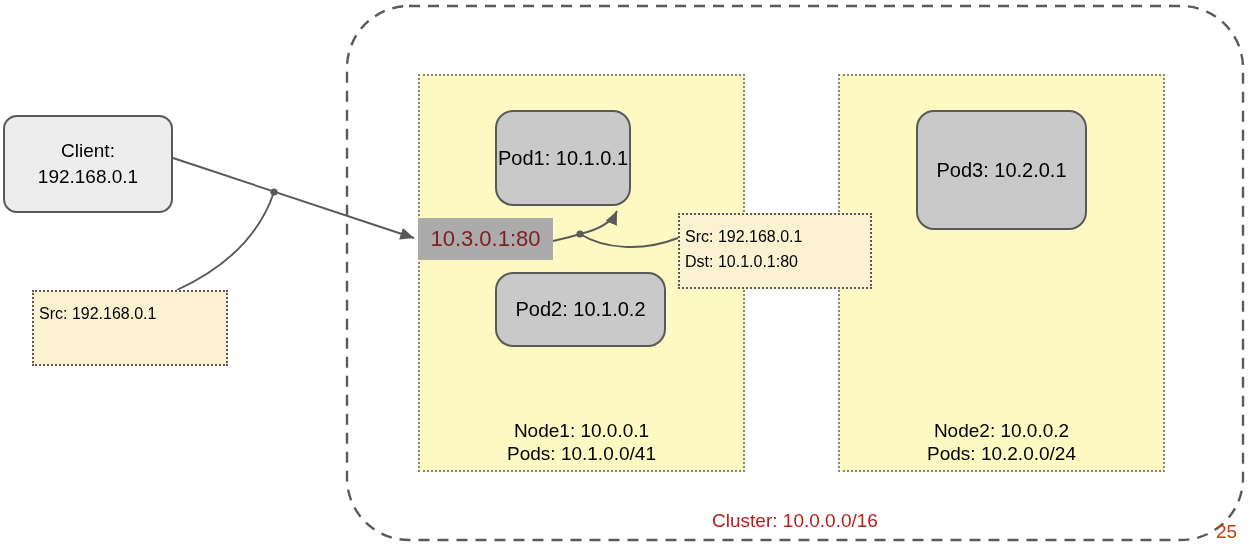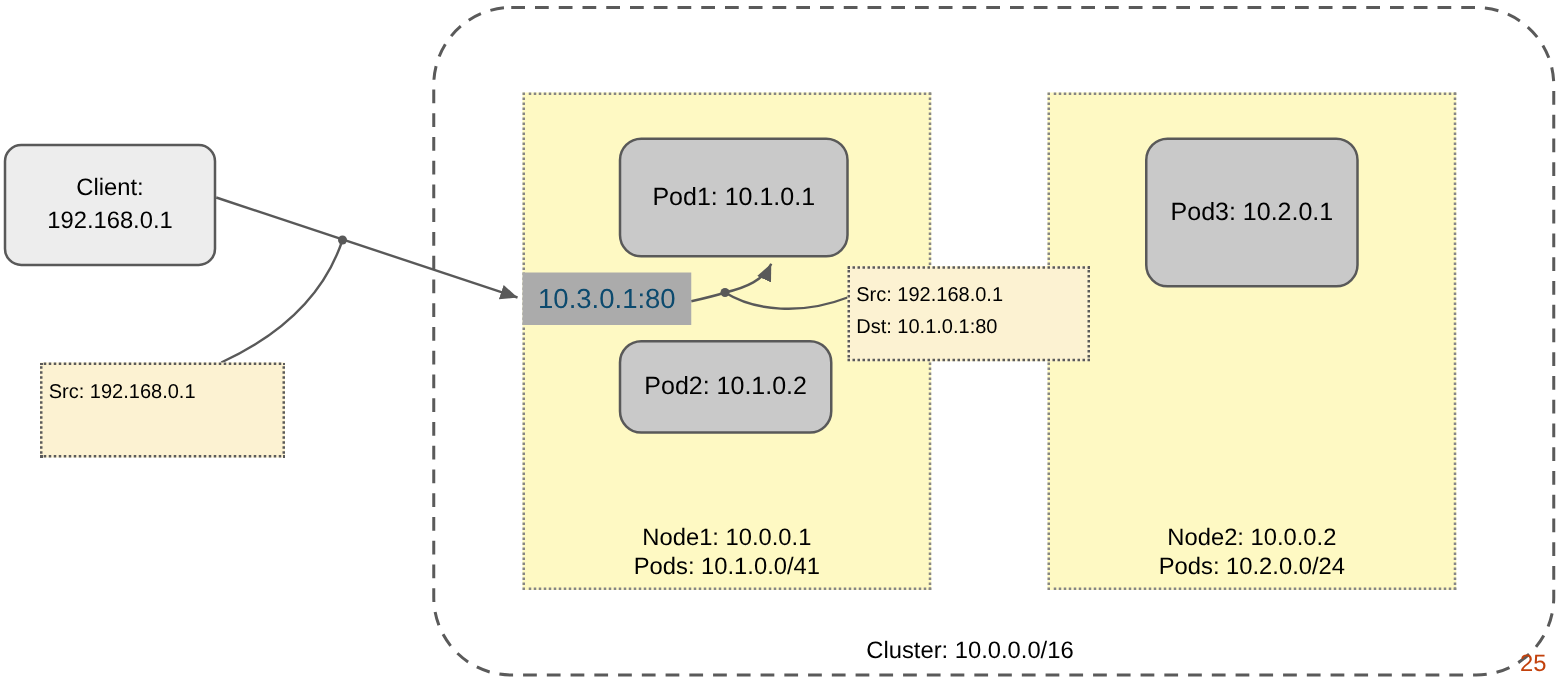--- a/index.html
+++ b/index.html
@@ -50,36 +50,36 @@
     font-size: 19px;
     line-height: 1.35;
     color: #000000;
   }
   .service-label {
     background: #ababab;
     display: flex;
     align-items: center;
     justify-content: center;
     font-size: 22px;
-    color: #0c4a6e;
+    color: #7f1d1d;
   }
   .note-box {
     background: #fcf2d2;
     border: 2px dotted #5a5a5a;
     padding: 10px 12px 8px 5px;
     font-size: 16px;
     line-height: 1.55;
     color: #000000;
   }
   .note-box div { white-space: nowrap; }
   .cluster-label {
-    left: 328px; top: 510px; width: 896px;
+    left: 347px; top: 510px; width: 896px;
     text-align: center;
     font-size: 19px;
-    color: #000000;
+    color: #b91c1c;
   }
   .page-number {
     left: 1216px; top: 521px; width: 34px;
     font-size: 19px;
     color: #c2410c;
     text-align: left;
   }
   svg.layer {
     position: absolute;
     left: 0; top: 0;
@@ -122,21 +122,21 @@
 
     <path d="M 553 241 C 562 239 571 237 580 234" fill="none" stroke="#595959" stroke-width="1.9"></path>
 
     <circle cx="580" cy="234" r="3.6" fill="#595959"></circle>
 
     <path d="M 580 234 C 597 230 611 224 617 211" fill="none" stroke="#595959" stroke-width="1.9" marker-end="url(#arrow)"></path>
 
     <path d="M 580 234 C 604 249 642 252 678 238" fill="none" stroke="#595959" stroke-width="1.9"></path>
   </svg>
 
-  <div class="abs pod-box" style="left:495px; top:110px; width:184px; height:96px;">
+  <div class="abs pod-box" style="left:495px; top:110px; width:136px; height:96px;">
     <span>Pod1: 10.1.0.1</span>
   </div>
 
   <div class="abs pod-box" style="left:495px; top:272px; width:171px; height:75px;">
     <span>Pod2: 10.1.0.2</span>
   </div>
 
   <div class="abs pod-box" style="left:916px; top:110px; width:171px; height:120px;">
     <span>Pod3: 10.2.0.1</span>
   </div>

